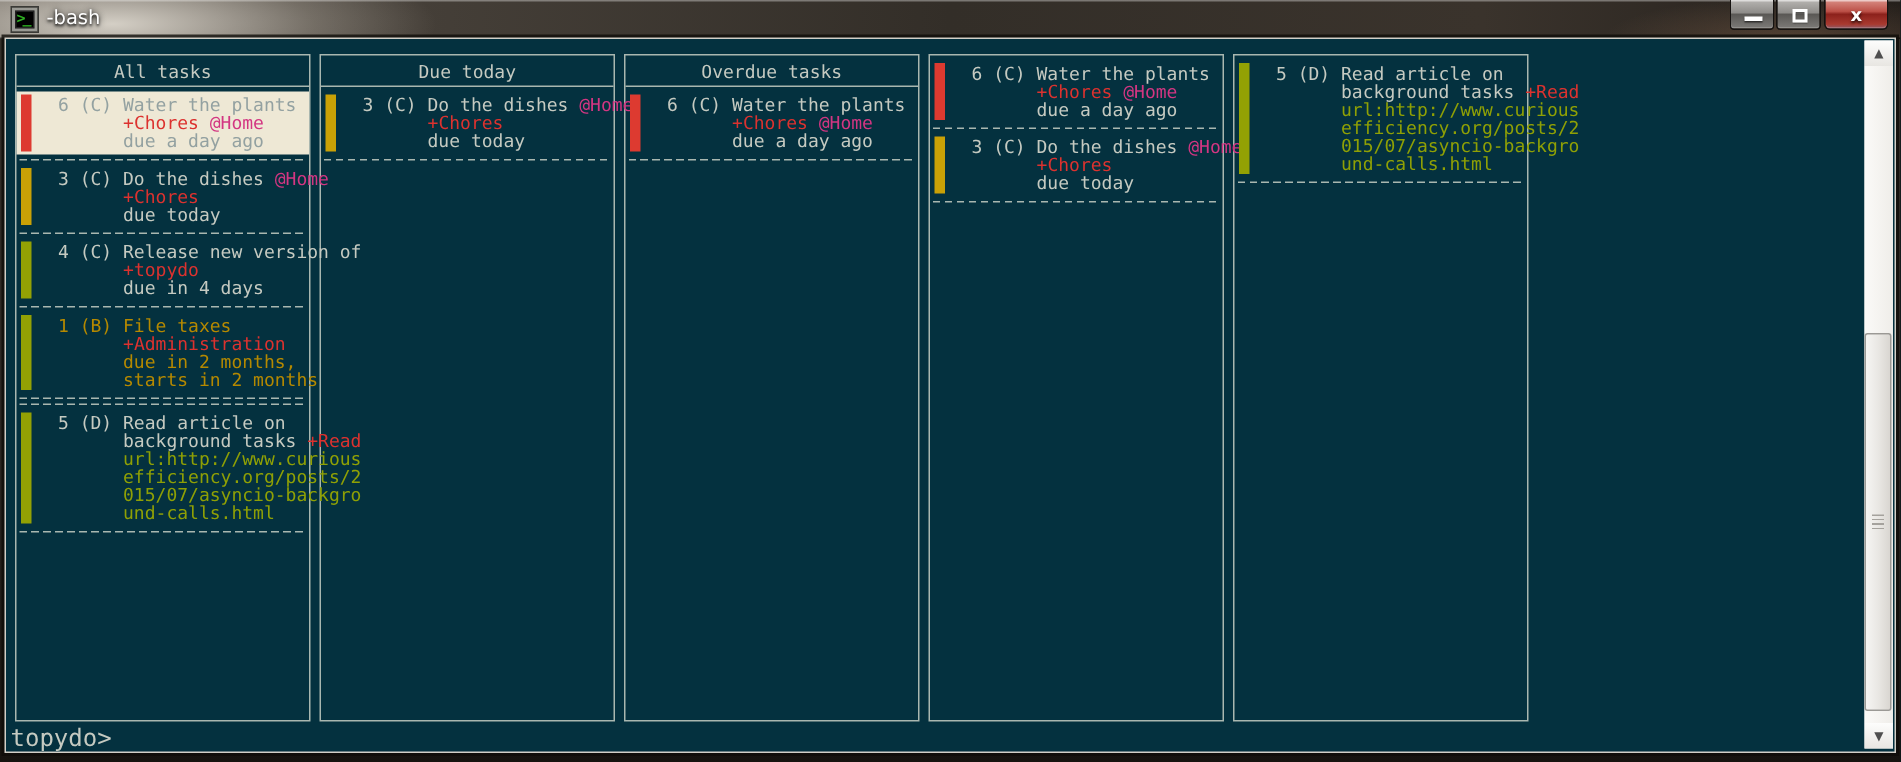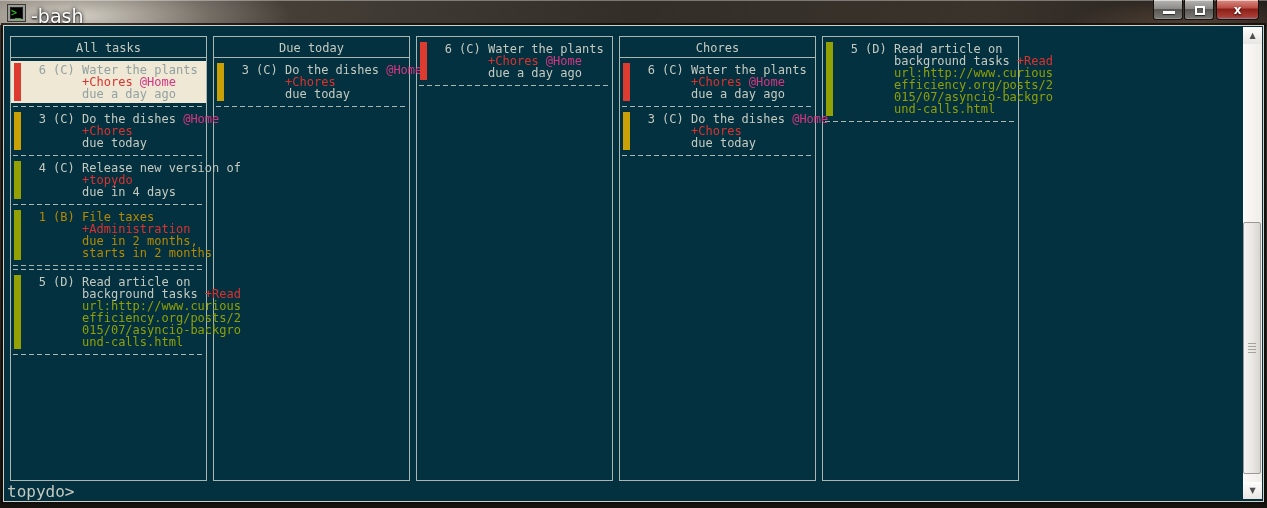--- a/index.html
+++ b/index.html
@@ -23,21 +23,21 @@
     position:absolute; left:8px; top:5px; width:17px; height:16px;
     background:#000; border:2px solid #9a9a94; outline:1px solid #3a3a36;
     box-shadow:inset 0 0 0 1px #222;
   }
   .app-icon .prompt-glyph {
     position:absolute; left:1px; top:0px; color:#2fae22; font-size:10px; font-weight:bold;
     font-family:"DejaVu Sans Mono", monospace; letter-spacing:-2px;
   }
   .win-title {
     position:absolute; left:31px; top:5px; font-family:"DejaVu Sans", sans-serif;
-    font-size:19px; color:#fff; text-shadow:0 0 4px rgba(0,0,0,0.9),0 1px 2px rgba(0,0,0,0.9);
+    font-size:13px; color:#fff; text-shadow:0 0 4px rgba(0,0,0,0.9),0 1px 2px rgba(0,0,0,0.9);
   }
   .controls { position:absolute; top:0; right:8px; height:21px; display:flex; }
   .cbtn {
     position:relative; height:20px; border:1px solid #151210; border-top:none;
     box-shadow:inset 0 1px 0 rgba(255,255,255,0.55), inset 0 -1px 0 rgba(255,255,255,0.18);
     background:linear-gradient(180deg,#b7b5b2 0%,#8e8c89 45%,#5a5855 50%,#7d7b78 100%);
   }
   .cbtn.min  { width:30px; border-radius:0 0 3px 3px; }
   .cbtn.max  { width:30px; border-radius:0 0 3px 3px; margin-left:1px; }
   .cbtn.close{
@@ -179,32 +179,32 @@
             <div class="task">
               <div class="bar bar-gold"></div>
               <pre><span class="seg-fg">   3 (C) Do the dishes </span><span class="seg-mag">@Home</span>
 <span class="seg-fg">         </span><span class="seg-red">+Chores</span>
 <span class="seg-fg">         due today</span></pre>
             </div>
             <div class="dash"></div>
           </div>
         </div>
         <div class="column">
+          <div class="col-title">Overdue tasks</div>
           <div class="col-items">
             <div class="task">
               <div class="bar bar-red"></div>
               <pre><span class="seg-fg">   6 (C) Water the plants</span>
 <span class="seg-fg">         </span><span class="seg-red">+Chores</span><span class="seg-fg"> </span><span class="seg-mag">@Home</span>
 <span class="seg-fg">         due a day ago</span></pre>
             </div>
             <div class="dash"></div>
           </div>
         </div>
         <div class="column">
-          <div class="col-title">Chores</div>
           <div class="col-items">
             <div class="task">
               <div class="bar bar-red"></div>
               <pre><span class="seg-fg">   6 (C) Water the plants</span>
 <span class="seg-fg">         </span><span class="seg-red">+Chores</span><span class="seg-fg"> </span><span class="seg-mag">@Home</span>
 <span class="seg-fg">         due a day ago</span></pre>
             </div>
             <div class="dash"></div>
             <div class="task">
               <div class="bar bar-gold"></div>

